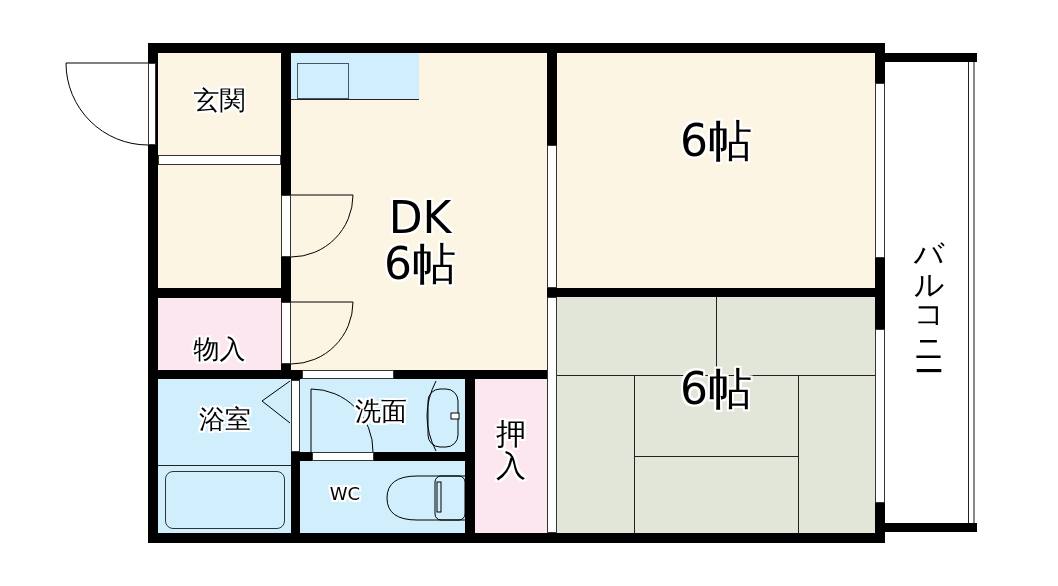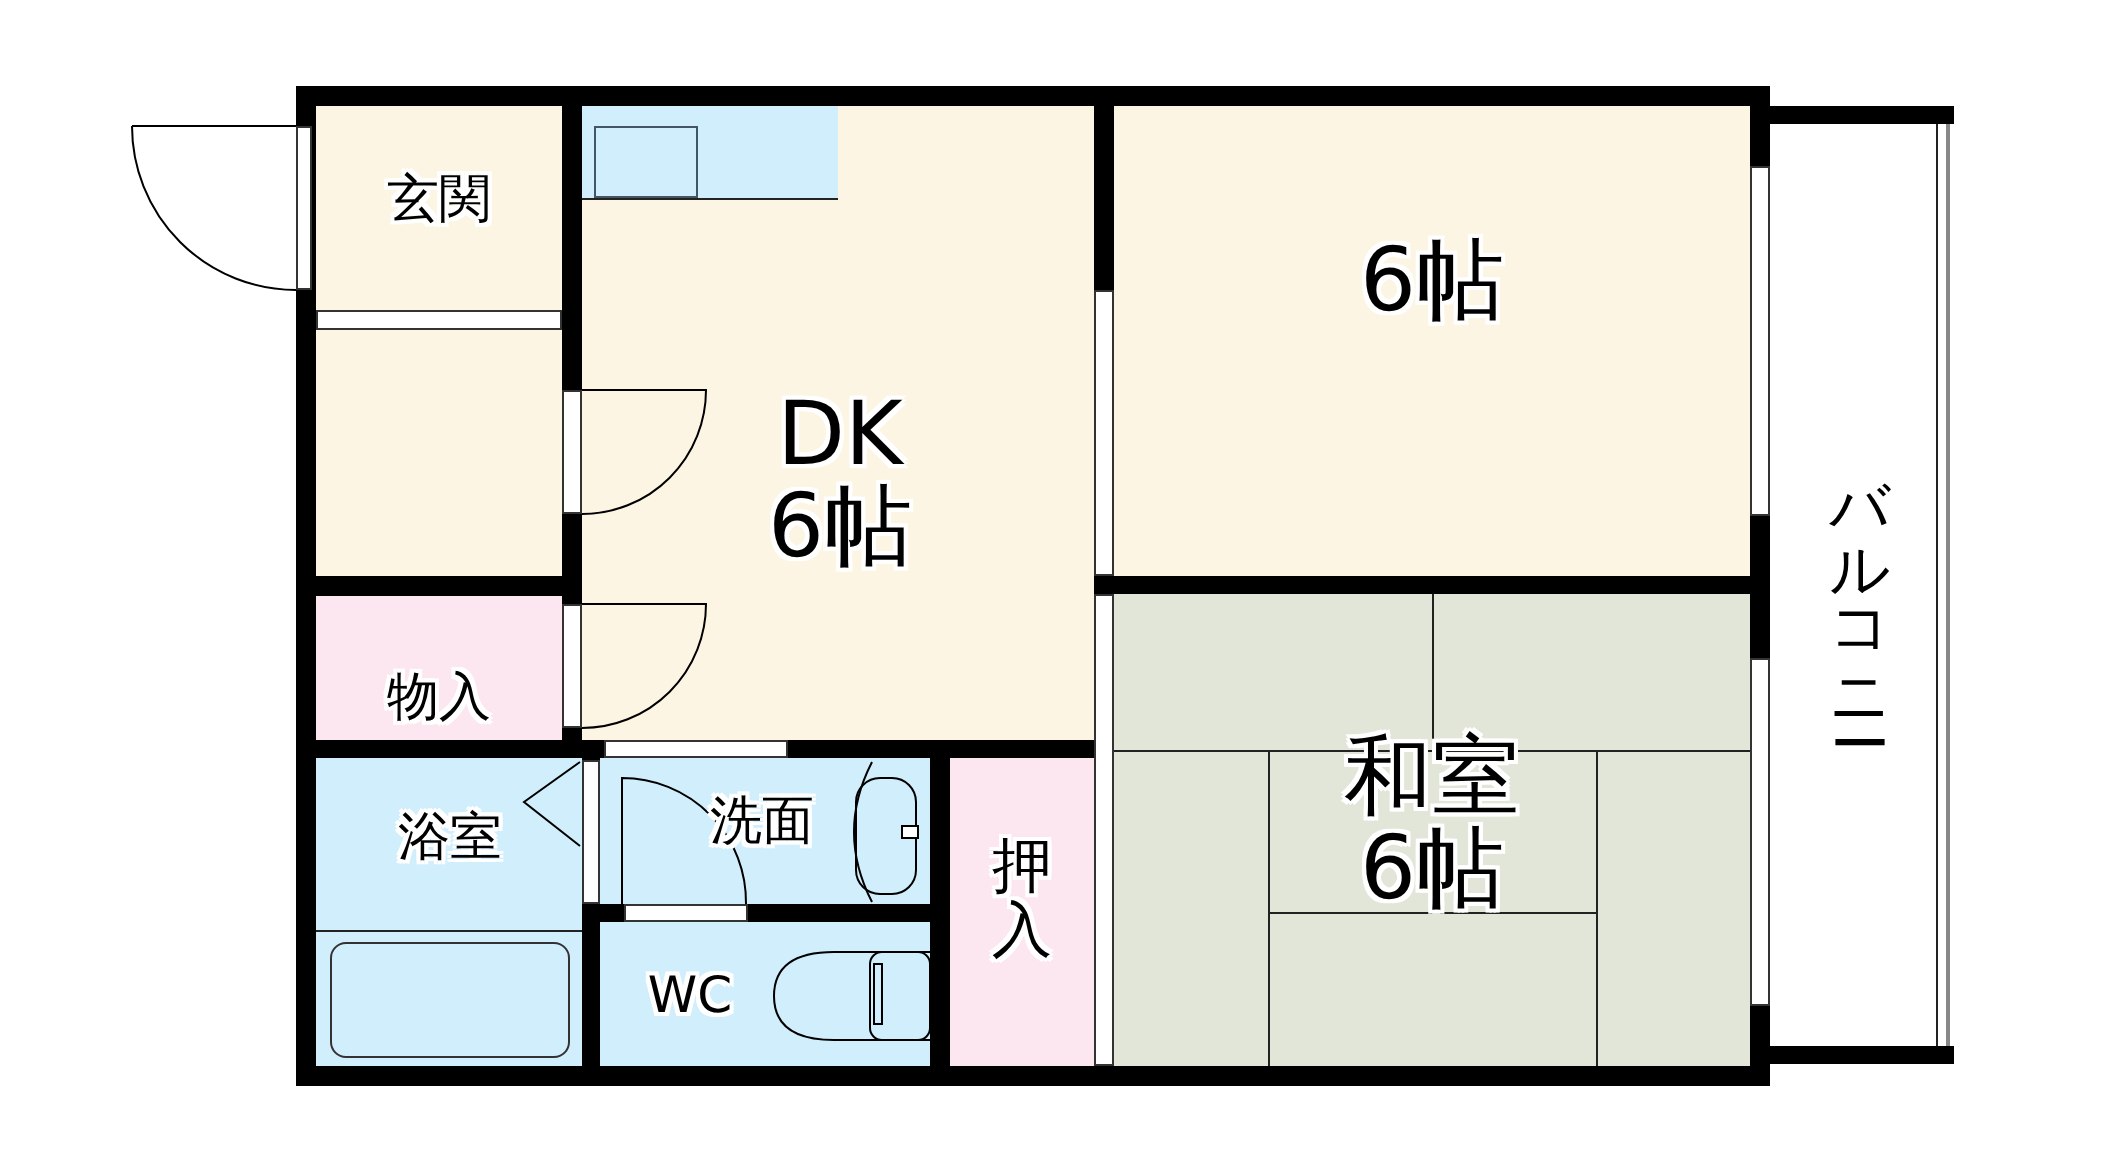--- a/index.html
+++ b/index.html
@@ -105,24 +105,23 @@
 
 <div class="label small" style="left:158px;top:87px;width:123px;">玄関</div>
 <div class="label big" style="left:330px;top:180px;width:180px;margin-top:15px;">
   <div>DK</div>
   <div>6帖</div>
 </div>
 <div class="label big" style="left:616px;top:118px;width:200px;">
   <div>6帖</div>
 </div>
 <div class="label big" style="left:616px;top:366px;width:200px;">
-  <div>和室</div>
   <div>6帖</div>
 </div>
 <div class="label small" style="left:158px;top:336px;width:123px;">物入</div>
 <div class="label small" style="left:165px;top:406px;width:120px;">浴室</div>
 <div class="label small" style="left:331px;top:398px;width:100px;">洗面</div>
-<div class="label small" style="left:305px;top:485px;width:80px;font-size:25px;">WC</div>
+<div class="label small" style="left:305px;top:485px;width:80px;font-size:18px;">WC</div>
 <div class="label mid" style="left:475px;top:418px;width:72px;">
   <div>押</div>
   <div>入</div>
 </div>
 <div class="label mid" style="left:905px;top:220px;width:40px;writing-mode:vertical-rl;">バルコニー</div>
 
 </body></html>

